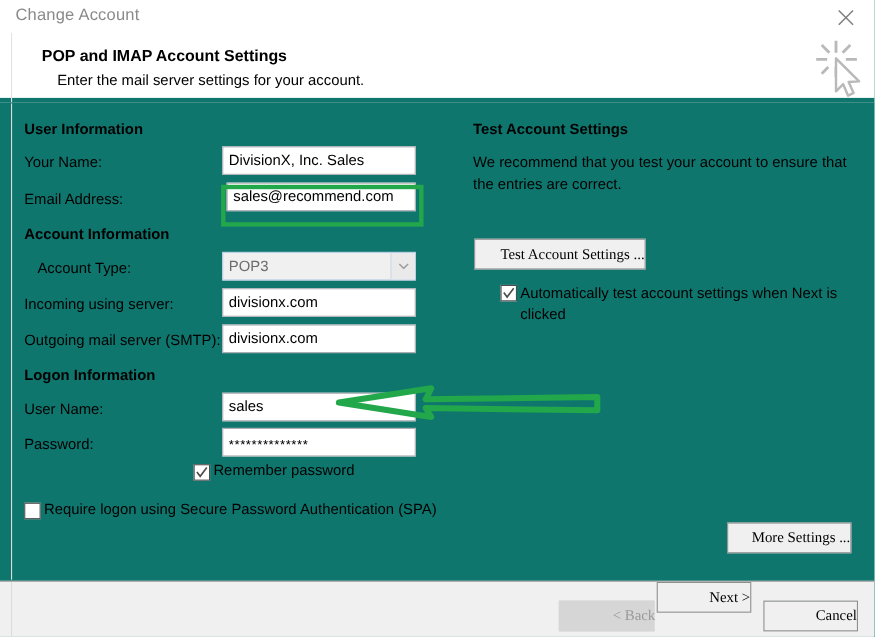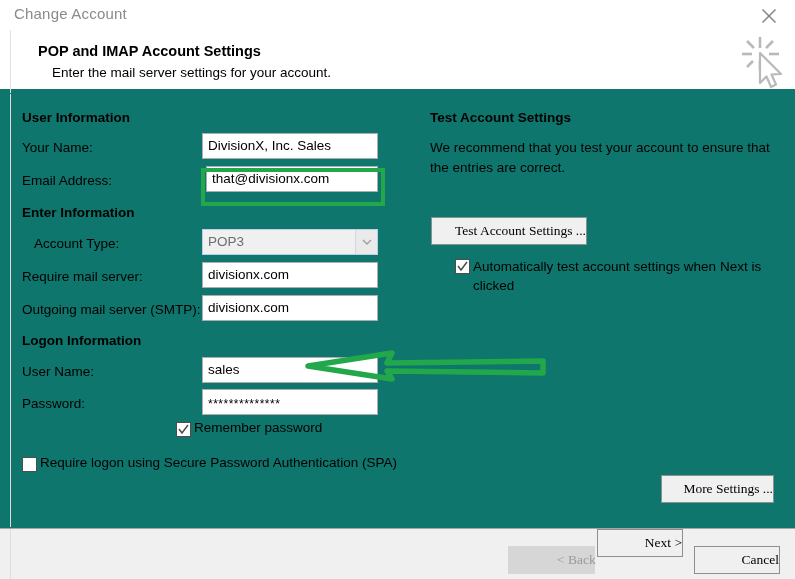--- a/index.html
+++ b/index.html
@@ -259,35 +259,35 @@
   </div>
 
   <div class="body-area">
 
     <div class="group-label" style="left:22px; top:17px;">User Information</div>
 
     <div class="fld-label" style="left:22px; top:47px;">Your Name:</div>
     <div class="textbox" style="left:202px; top:40px; width:176px;">DivisionX, Inc. Sales</div>
 
     <div class="fld-label" style="left:22px; top:80px;">Email Address:</div>
-    <div class="textbox" style="left:206px; top:73px; width:172px;">that@divisionx.com</div>
-
-    <div class="group-label" style="left:22px; top:112px;">Enter Information</div>
+    <div class="textbox" style="left:206px; top:73px; width:172px;">sales@recommend.com</div>
+
+    <div class="group-label" style="left:22px; top:112px;">Account Information</div>
 
     <div class="fld-label" style="left:22px; top:143px;margin-left:12px;">Account Type:</div>
     <div class="combo" style="left:202px; top:136px; width:176px;">
       <span>POP3</span>
       <span class="combo-arrow">
         <svg width="10" height="6" viewBox="0 0 10 6">
           <path d="M1,1 L5,5 L9,1" fill="none" stroke="#a0a0a0" stroke-width="1.4"></path>
         </svg>
       </span>
     </div>
 
-    <div class="fld-label" style="left:22px; top:176px;">Require mail server:</div>
+    <div class="fld-label" style="left:22px; top:176px;">Incoming using server:</div>
     <div class="textbox" style="left:202px; top:169px; width:176px;">divisionx.com</div>
 
     <div class="fld-label" style="left:22px; top:209px;">Outgoing mail server (SMTP):</div>
     <div class="textbox" style="left:202px; top:202px; width:176px;">divisionx.com</div>
 
     <div class="group-label" style="left:22px; top:240px;">Logon Information</div>
 
     <div class="fld-label" style="left:22px; top:271px;">User Name:</div>
     <div class="textbox" style="left:202px; top:264px; width:176px;">sales</div>
 

